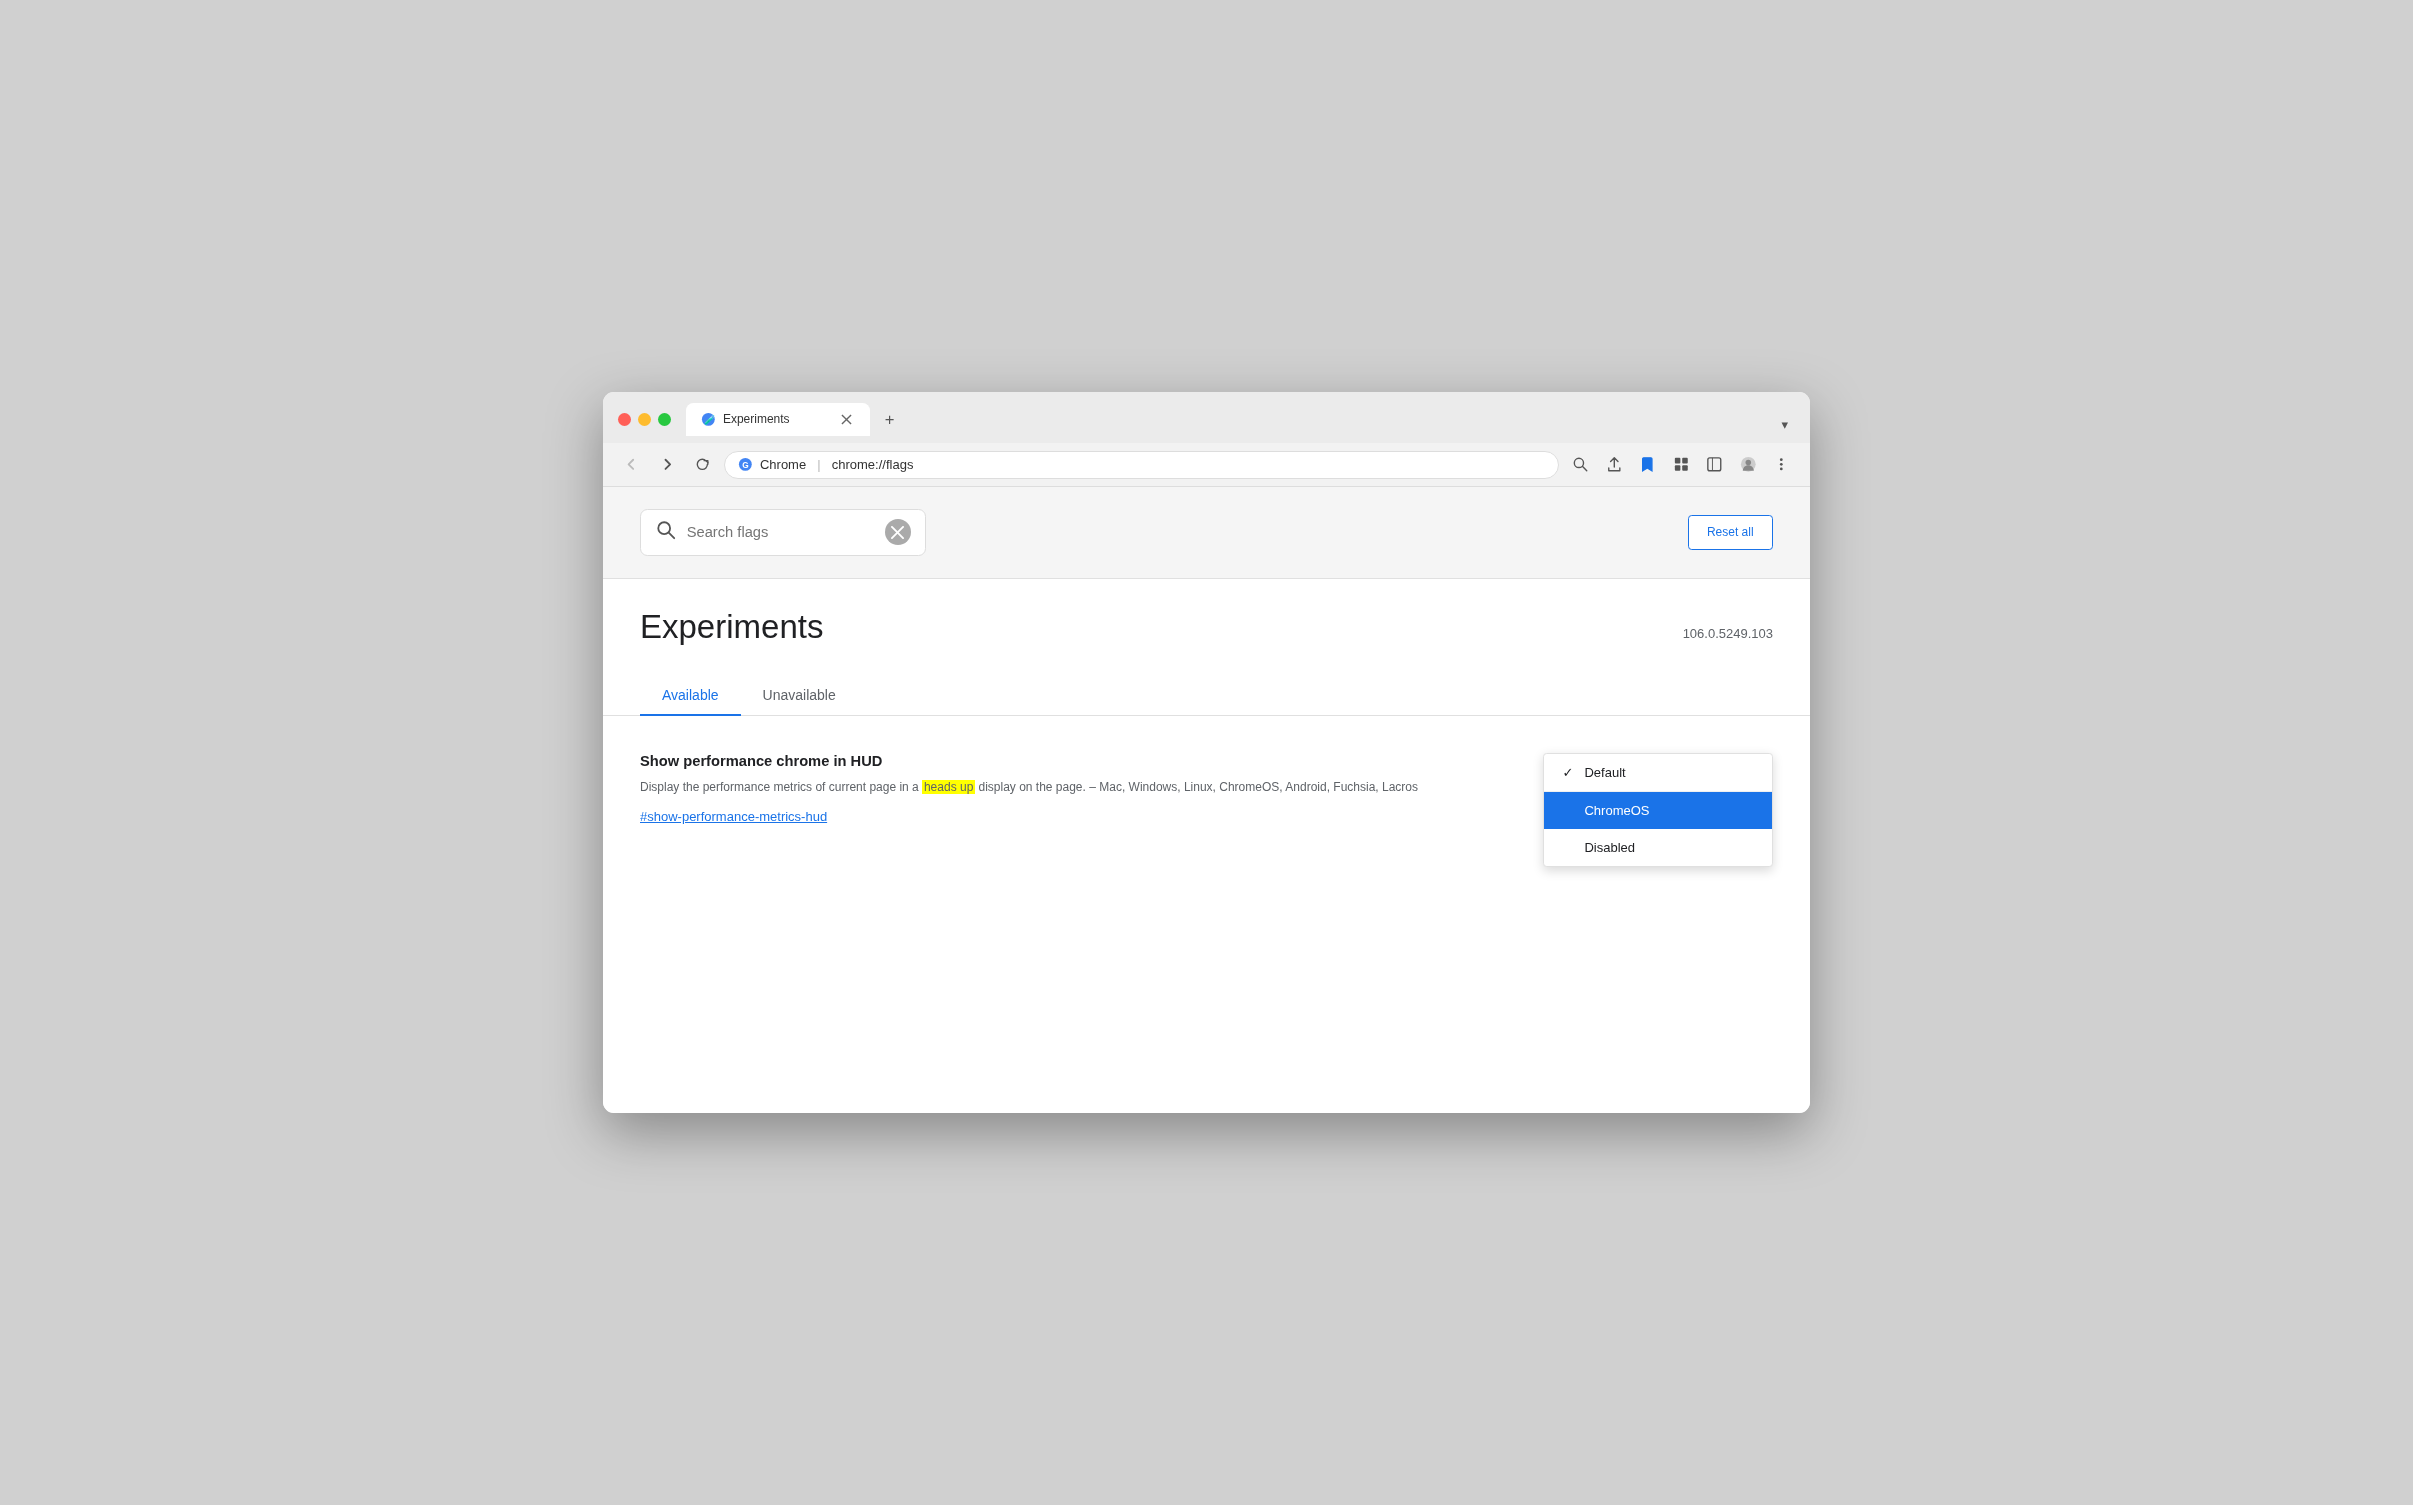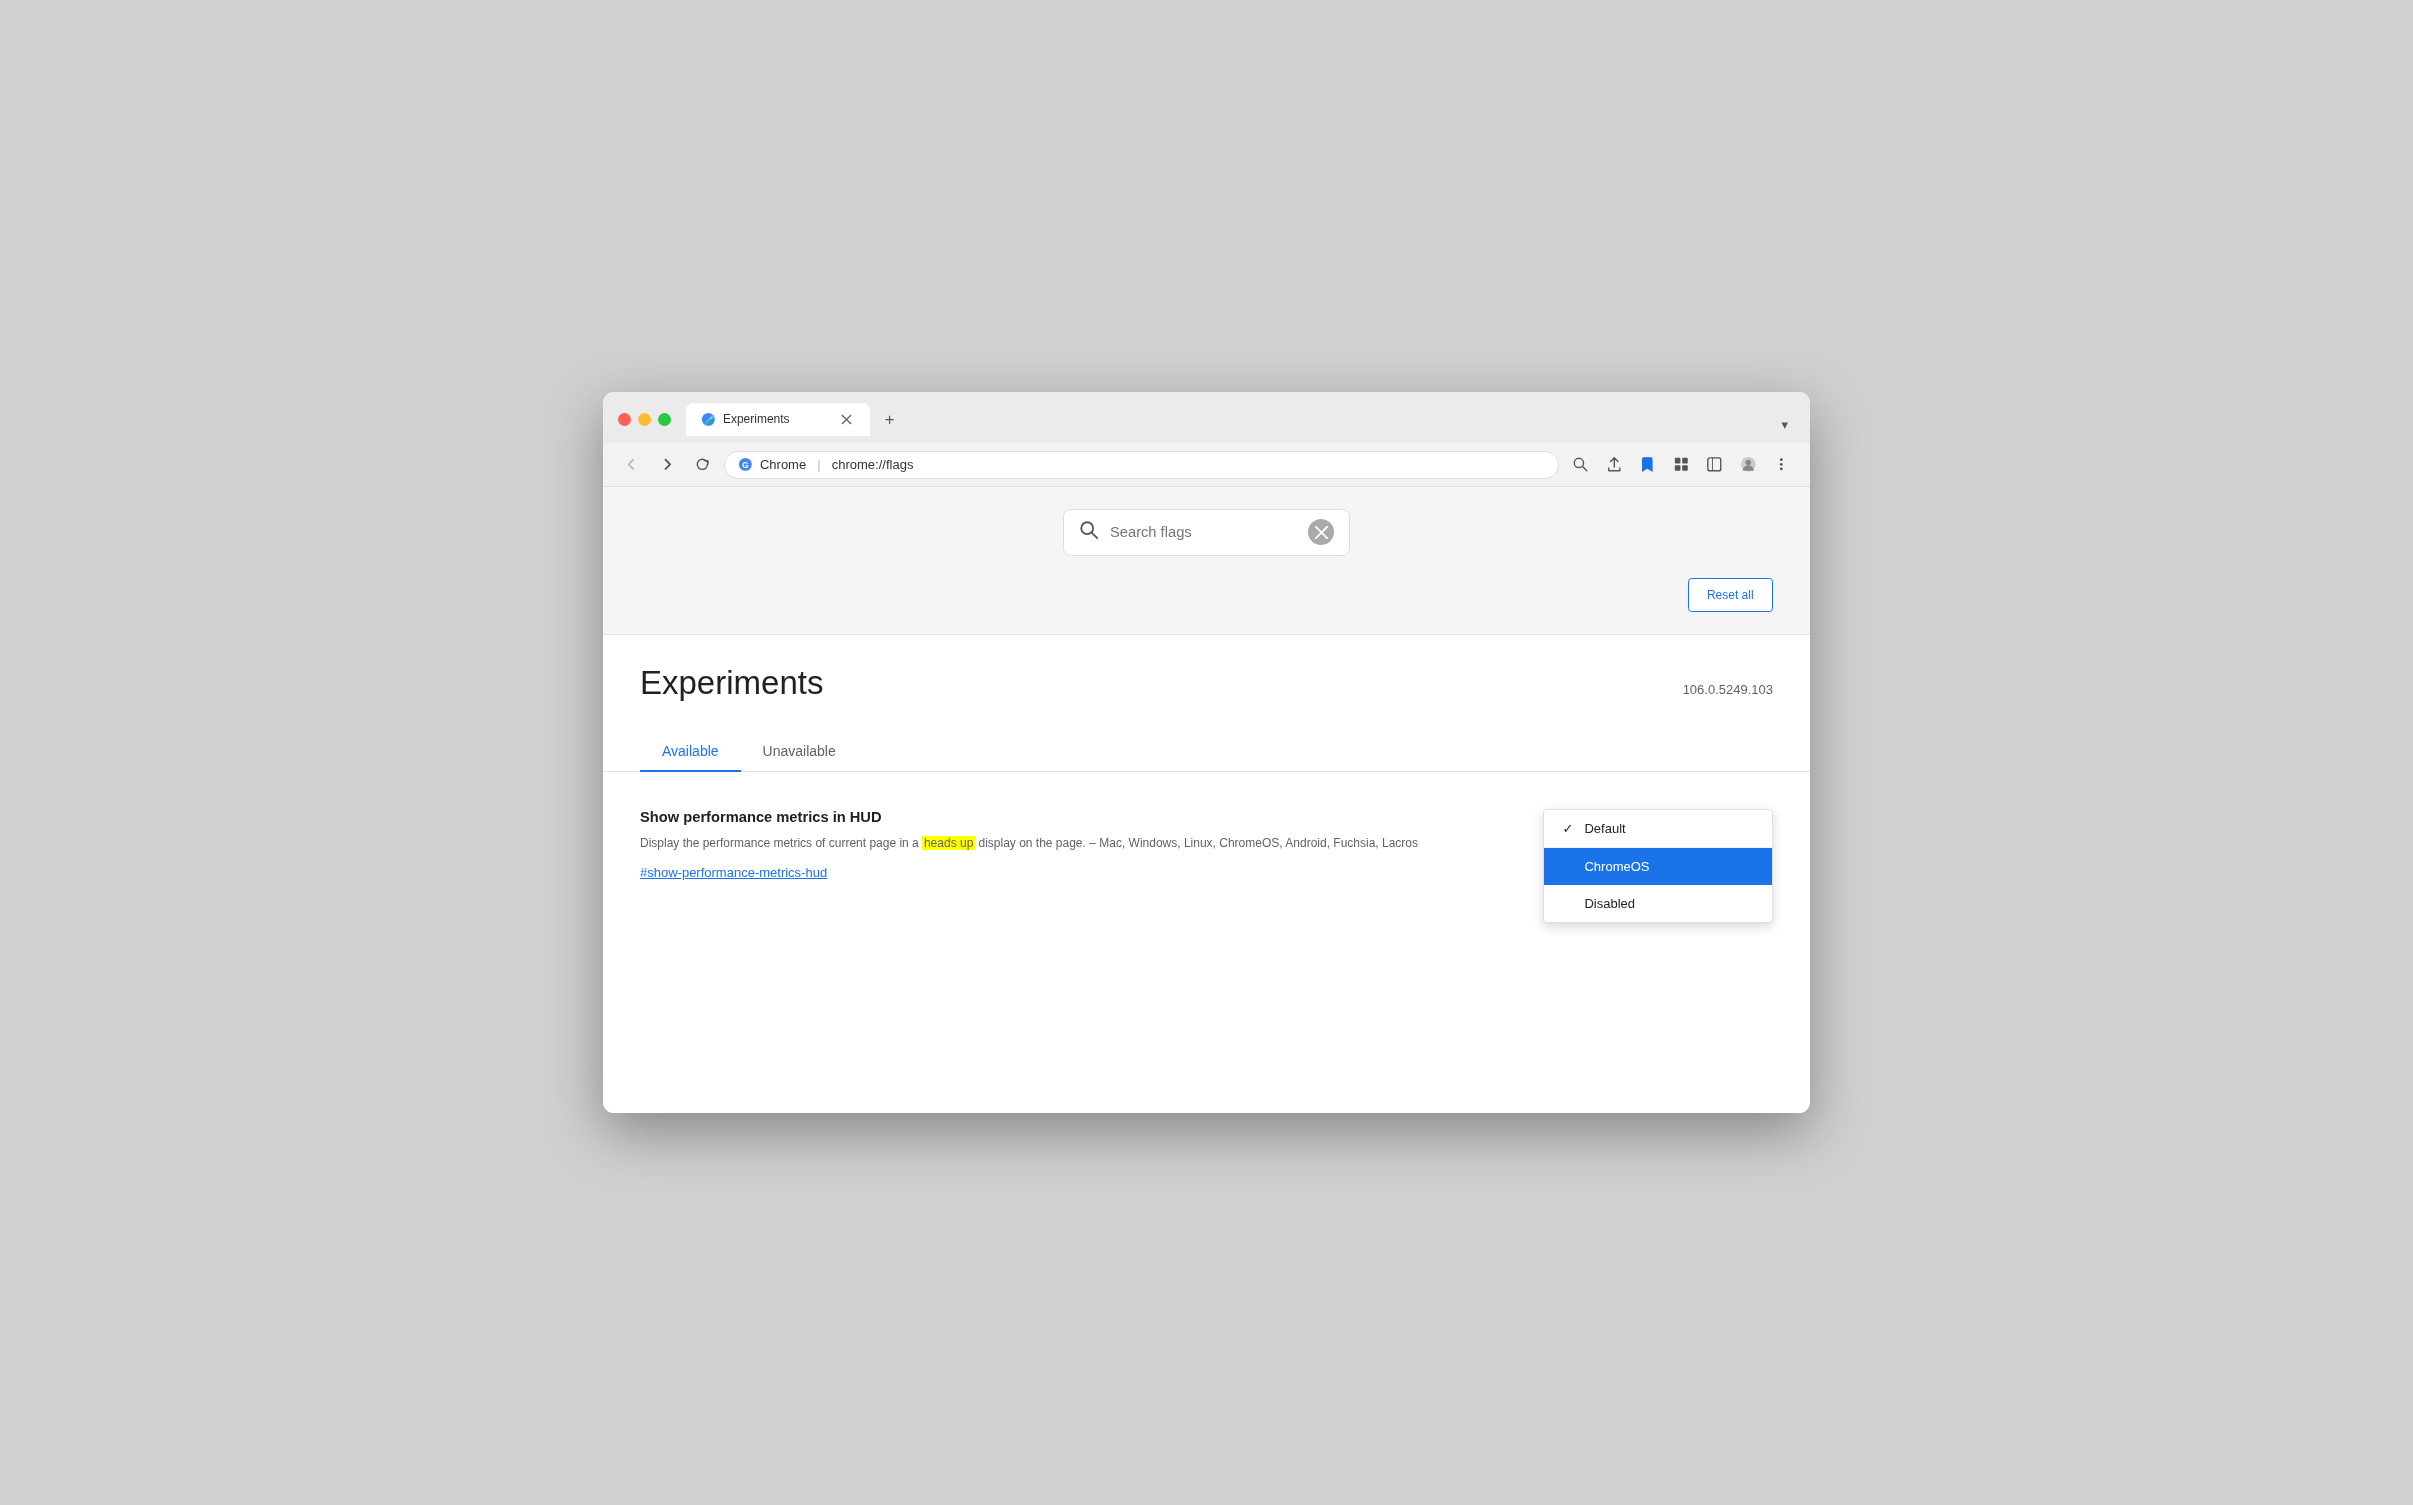--- a/index.html
+++ b/index.html
@@ -245,22 +245,21 @@
       color: #1a73e8;
       font-size: 12px;
       font-weight: 500;
       cursor: pointer;
       white-space: nowrap;
     }
 
     .search-bar-row {
       display: flex;
       align-items: center;
-      gap: 22px;
-      flex-direction: column;
+      gap: 40px;
     }
 
     .experiments-header {
       padding: 29.5px 37px 0;
       display: flex;
       align-items: baseline;
       justify-content: space-between;
     }
 
     .experiments-title {
@@ -524,21 +523,21 @@
     </div>
 
     <div class="content-tabs">
       <div class="content-tab active">Available</div>
       <div class="content-tab">Unavailable</div>
     </div>
 
     <div class="flag-list">
       <div class="flag-item">
         <div class="flag-info">
-          <div class="flag-title">Show performance metrics in HUD</div>
+          <div class="flag-title">Show performance chrome in HUD</div>
           <div class="flag-desc">
             <span>Display the performance metrics of current page in a </span><span class="flag-highlight">heads up</span><span> display on the page. – Mac, Windows, Linux, ChromeOS, Android, Fuchsia, Lacros</span>
           </div>
           <a class="flag-link">#show-performance-metrics-hud</a>
         </div>
 
         <div class="flag-control">
           <div class="dropdown-container">
             <div class="dropdown-item">
               <span class="dropdown-check">✓</span>

